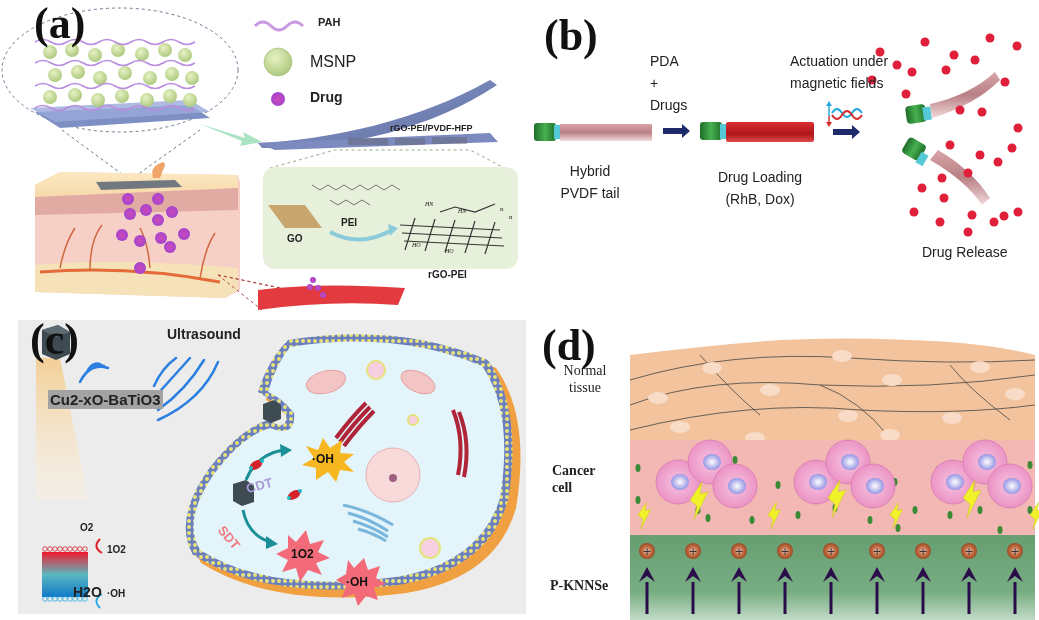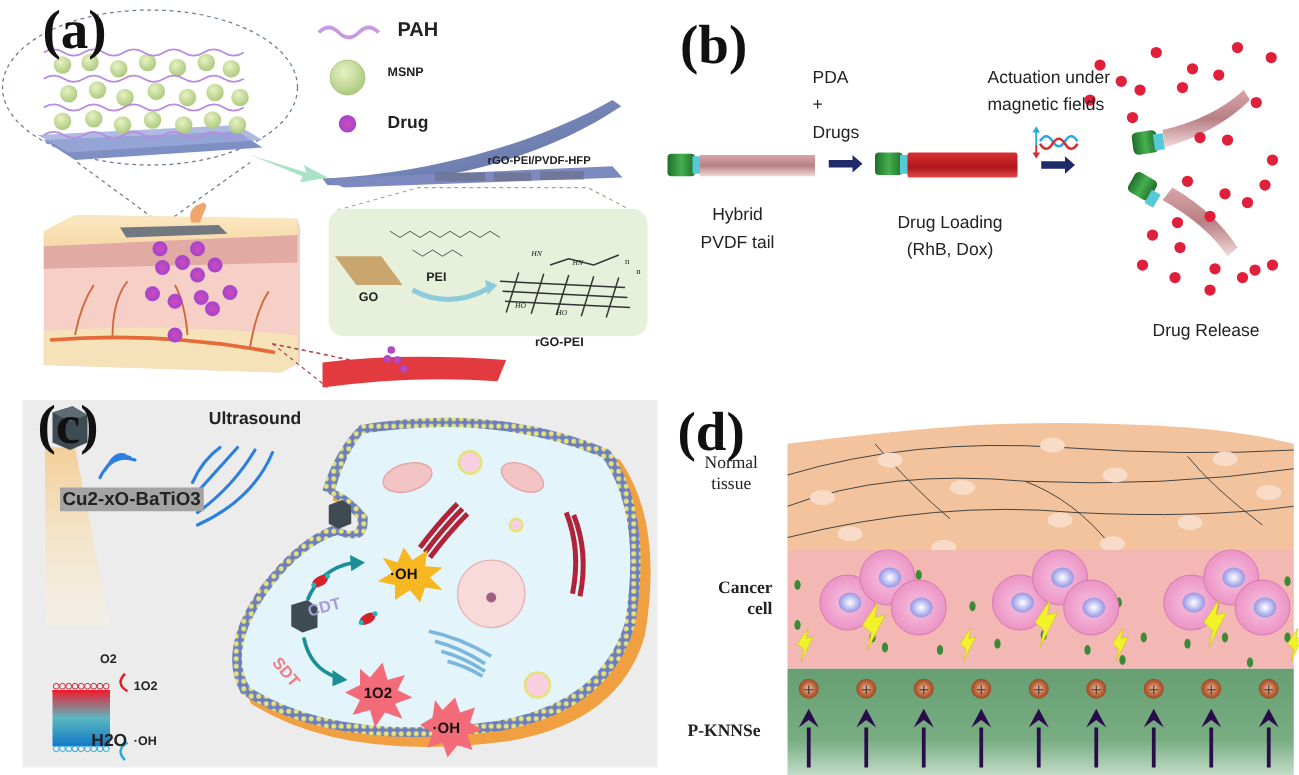--- a/index.html
+++ b/index.html
@@ -136,22 +136,22 @@
     <line x1="218" y1="275" x2="262" y2="310" stroke="#b0484a" stroke-width="1" stroke-dasharray="3,3"></line>
     <path d="M258,290 Q320,282 405,288 L398,305 Q330,300 258,310 Z" fill="#e23a3e"></path>
     <g fill="url(#drugG)">
         <circle cx="313" cy="280" r="3"></circle>
         <circle cx="310" cy="287" r="3"></circle>
         <circle cx="318" cy="288" r="3"></circle>
         <circle cx="323" cy="295" r="3"></circle>
       </g>
   </svg>
   <div class="plabel" style="left:34px;top:2px;">(a)</div>
-  <div class="txt sans" style="left:318px;top:16px;font-size:16px;font-weight:bold;">PAH</div>
-  <div class="txt sans" style="left:310px;top:53px;font-size:10px;font-weight:bold;">MSNP</div>
+  <div class="txt sans" style="left:318px;top:16px;font-size:11px;font-weight:bold;">PAH</div>
+  <div class="txt sans" style="left:310px;top:53px;font-size:16px;font-weight:normal;">MSNP</div>
   <div class="txt sans" style="left:310px;top:89px;font-size:14px;font-weight:bold;">Drug</div>
   <div class="txt sans" style="left:390px;top:123px;font-size:9px;font-weight:bold;">rGO-PEI/PVDF-HFP</div>
   <div class="txt sans" style="left:287px;top:233px;font-size:10px;font-weight:bold;">GO</div>
   <div class="txt sans" style="left:341px;top:217px;font-size:10px;font-weight:bold;">PEI</div>
   <div class="txt sans" style="left:428px;top:269px;font-size:10px;font-weight:bold;">rGO-PEI</div>
   <div class="txt serif" style="left:425px;top:201px;font-size:6px;font-style:italic;">HN</div>
   <div class="txt serif" style="left:458px;top:208px;font-size:6px;font-style:italic;">HN</div>
   <div class="txt serif" style="left:412px;top:242px;font-size:6px;font-style:italic;">HO</div>
   <div class="txt serif" style="left:445px;top:248px;font-size:6px;font-style:italic;">HO</div>
   <div class="txt serif" style="left:500px;top:205px;font-size:7px;">n</div>
@@ -255,21 +255,21 @@
     <div>magnetic fields</div>
   </div>
   <div class="txt sans" style="left:10px;top:160px;width:120px;text-align:center;font-size:14px;line-height:22px;">
     <div>Hybrid</div>
     <div>PVDF tail</div>
   </div>
   <div class="txt sans" style="left:180px;top:166px;width:120px;text-align:center;font-size:14px;line-height:22px;">
     <div>Drug Loading</div>
     <div>(RhB, Dox)</div>
   </div>
-  <div class="txt sans" style="left:402px;top:244px;font-size:14px;margin-top:12px;">Drug Release</div>
+  <div class="txt sans" style="left:402px;top:244px;font-size:14px;">Drug Release</div>
 </div>
 
 <div class="panel" style="left:18px;top:320px;width:508px;height:294px;background:#ececec;">
   <svg width="508" height="294">
     <defs>
       <linearGradient id="bandG" x1="0" y1="0" x2="0" y2="1">
         <stop offset="0" stop-color="#ee1c2e"></stop>
           <stop offset="0.5" stop-color="#5bb8c0"></stop>
           <stop offset="1" stop-color="#1079c8"></stop>
       </linearGradient>
@@ -524,18 +524,18 @@
         <text x="485" y="235" text-anchor="middle" font-size="11" font-family="DejaVu Sans, sans-serif" fill="#333">+</text>
         <line x1="485" y1="262" x2="485" y2="294" stroke="#2a0c4a" stroke-width="3"></line>
         <path d="M477,262 L485,247 L493,262 L485,256 Z" fill="#2a0c4a"></path>
       </g>
   </svg>
   <div class="plabel" style="left:12px;top:4px;">(d)</div>
   <div class="txt serif" style="left:22px;top:42px;width:66px;text-align:center;font-size:14px;font-weight:normal;line-height:17px;">
     <div>Normal</div>
     <div>tissue</div>
   </div>
-  <div class="txt serif" style="left:22px;top:142px;width:66px;text-align:right;font-size:14px;font-weight:bold;line-height:17px;">
+  <div class="txt serif" style="left:22px;top:142px;width:66px;text-align:left;font-size:14px;font-weight:bold;line-height:17px;">
     <div>Cancer</div>
     <div>cell</div>
   </div>
   <div class="txt serif" style="left:20px;top:258px;font-size:14px;font-weight:bold;">P-KNNSe</div>
 </div>
 
 </body></html>

